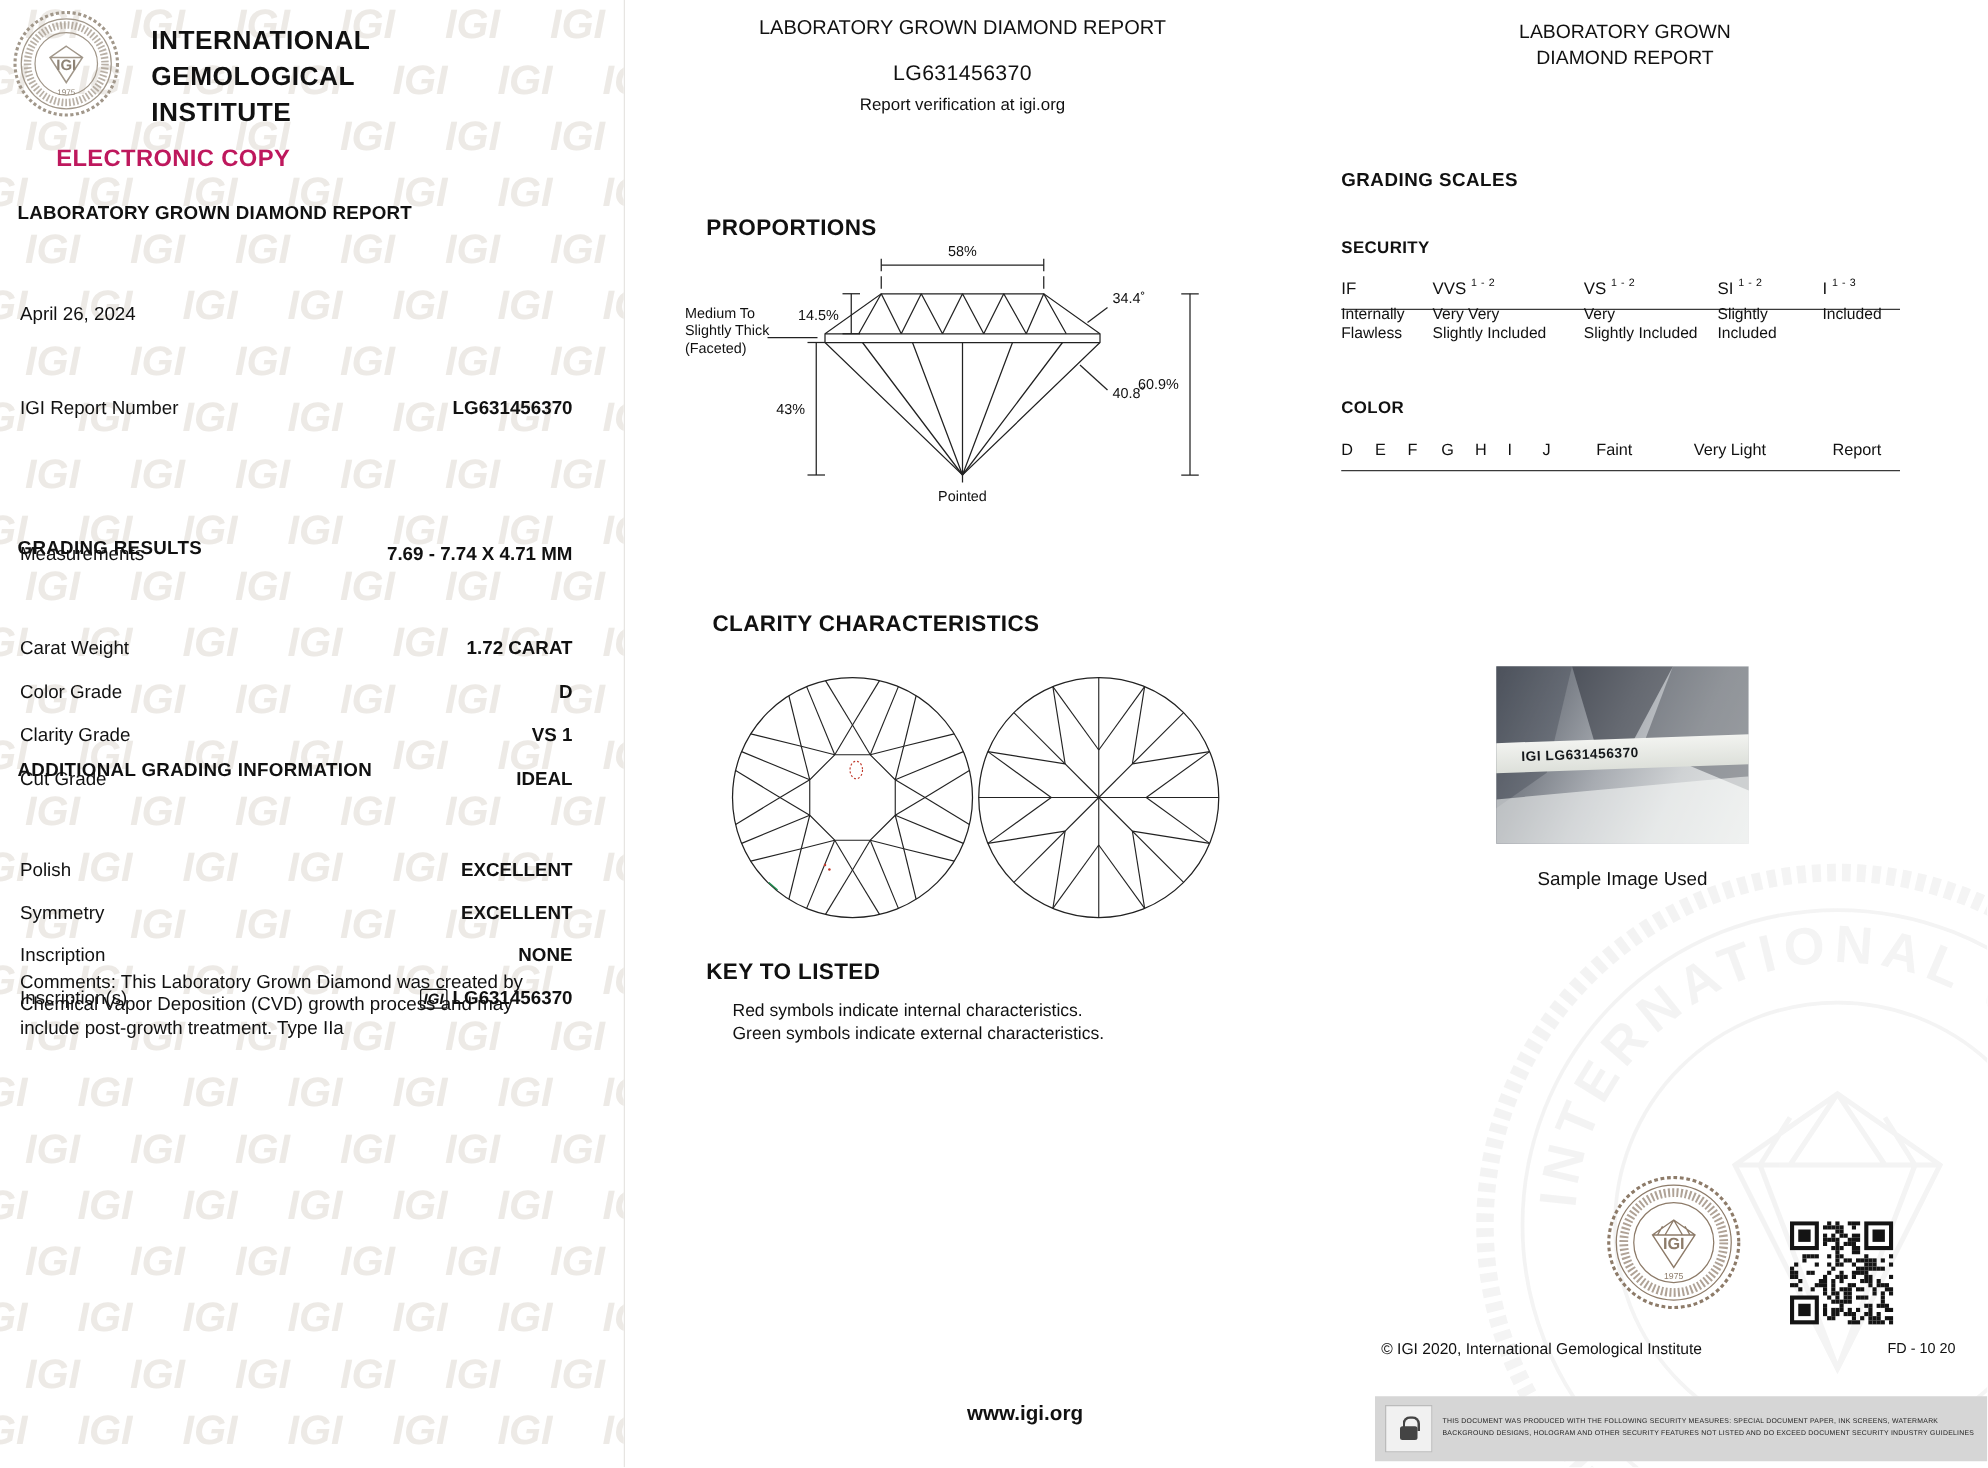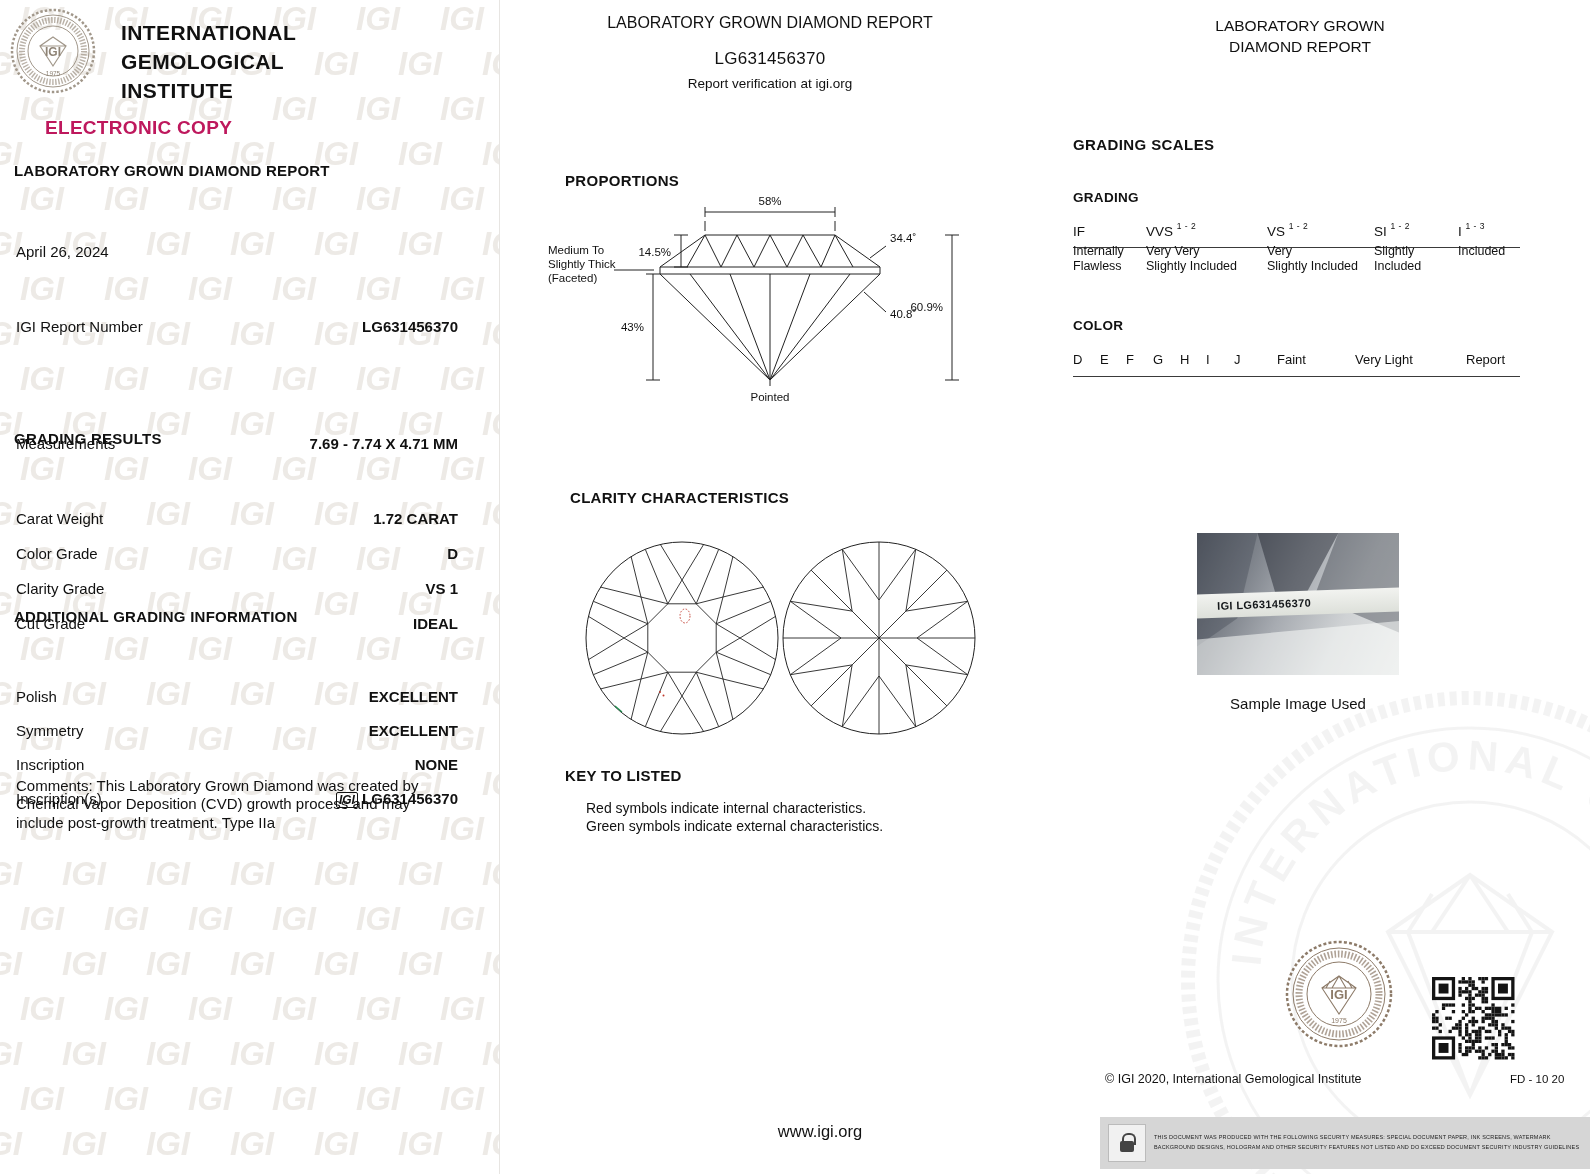--- a/index.html
+++ b/index.html
@@ -18,21 +18,21 @@
 
   
   .kv { position:absolute; left:16px; width:442px; display:flex; justify-content:space-between; font-size:15px; z-index:2;margin-top:40px; }
   .kv .lab { font-weight:normal; }
   .kv .val { font-weight:bold; text-align:right; max-width:215px; }
   .kv .val.w180 { max-width:180px; }
   .sec-h { position:absolute; left:14px; font-size:15px; font-weight:bold; letter-spacing:.25px; z-index:2; }
   .igi-mono { font-style:italic; font-size:12px; border:1px solid #111; border-radius:2px; padding:0 2px; }
 
   
-  .h-mid { font-size:15px; font-weight:bold; letter-spacing:.3px; }
+  .h-mid { font-size:18px; font-weight:bold; letter-spacing:.3px; }
 
   
   .ccode { position:absolute; font-size:13.5px; }
   .ccode sup { font-size:8.5px; position:relative; top:-1px; letter-spacing:.5px; }
   .cdesc { position:absolute; font-size:12.5px; line-height:1.2; }
   .cdesc span { display:block; }
   .scale-line { position:absolute; left:1073px; width:447px; border-top:1px solid #3a3a3a; z-index:2; }
   .clet { position:absolute; font-size:13px; }
 
   
@@ -310,30 +310,30 @@
       <circle cx="83" cy="164" r="1" fill="#c0392b"></circle>
       <circle cx="86.5" cy="167.5" r="1" fill="#c0392b"></circle>
       <line x1="38" y1="178" x2="45" y2="184" stroke="#1e8e4e" stroke-width="1.2"></line>
     </g>
   </svg>
 
   <div class="abs z h-mid" style="left:565px;top:767px">KEY TO LISTED</div>
   <div class="abs z" style="left:586px;top:800px;font-size:14px">Red symbols indicate internal characteristics.</div>
   <div class="abs z" style="left:586px;top:818px;font-size:14px">Green symbols indicate external characteristics.</div>
 
-  <div class="abs z ctr" style="left:695px;top:1122px;width:250px;font-size:16.5px;font-weight:normal">www.igi.org</div>
+  <div class="abs z ctr" style="left:695px;top:1122px;width:250px;font-size:16.5px;font-weight:bold">www.igi.org</div>
 
   <div class="abs z ctr" style="left:1150px;top:16px;width:300px;font-size:15.5px;line-height:1.35">
     <div>LABORATORY GROWN</div>
     <div>DIAMOND REPORT</div>
   </div>
 
   <div class="abs z" style="left:1073px;top:136px;font-size:15px;font-weight:bold;letter-spacing:.4px">GRADING SCALES</div>
 
-  <div class="abs z" style="left:1073px;top:190px;font-size:13.5px;font-weight:bold;letter-spacing:.3px">GRADING</div>
+  <div class="abs z" style="left:1073px;top:190px;font-size:13.5px;font-weight:bold;letter-spacing:.3px">SECURITY</div>
 
   <div class="abs z" style="left:1073px;top:222px;width:447px;height:24px">
     <span class="ccode" style="left:0"><span>IF</span><sup></sup></span>
     <span class="ccode" style="left:73px"><span>VVS</span> <sup>1 - 2</sup></span>
     <span class="ccode" style="left:194px"><span>VS</span> <sup>1 - 2</sup></span>
     <span class="ccode" style="left:301px"><span>SI</span> <sup>1 - 2</sup></span>
     <span class="ccode" style="left:385px"><span>I</span> <sup>1 - 3</sup></span>
   </div>
   <div class="scale-line" style="top:247px"></div>
 

